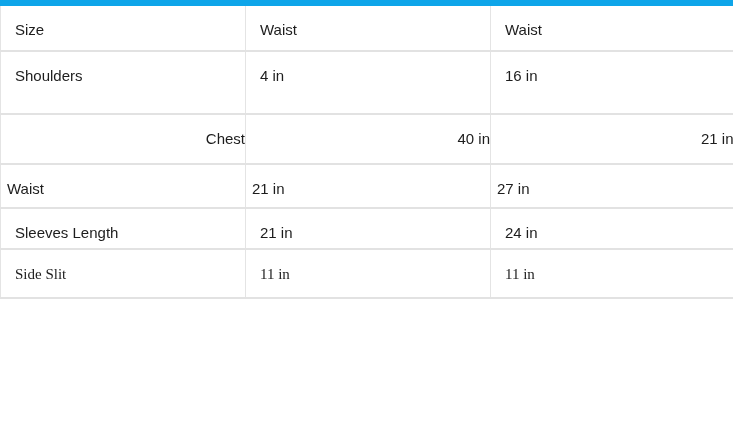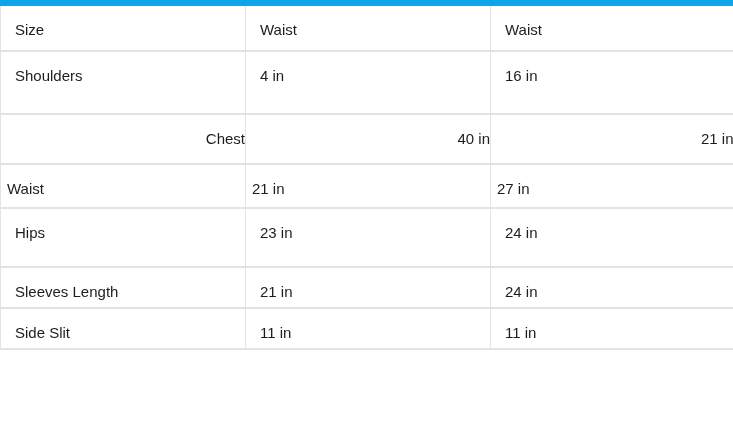--- a/index.html
+++ b/index.html
@@ -62,21 +62,21 @@
     border-right: none;
   }
 
   
   tr[data-row="header"]   th { height: 48px; }
   tr[data-row="0"]  td { height: 63px; margin-top: 20px; }
   tr[data-row="1"]  td { height: 50px; text-align: right; }
   tr[data-row="2"]  td { height: 44px; padding-left: 6px; }
   tr[data-row="3"]  td { height: 59px; }
   tr[data-row="4"]  td { height: 41px; }
-  tr[data-row="5"]  td { height: 41px; }
+  tr[data-row="5"]  td { height: 49px; font-family: Liberation Serif, serif; }
   tr[data-row="6"]  td { height: 49px; border-bottom: none; }
 </style>
 </head>
 <body>
 
 <div class="size-chart-wrap">
 
   <table class="size-chart">
     <colgroup>
       <col class="c-label">
@@ -101,25 +101,20 @@
       <tr data-row="1">
         <td>Chest</td>
         <td>40 in</td>
         <td>21 in</td>
       </tr>
       <tr data-row="2">
         <td>Waist</td>
         <td>21 in</td>
         <td>27 in</td>
       </tr>
-      <tr data-row="3">
-        <td>Hips</td>
-        <td>23 in</td>
-        <td>24 in</td>
-      </tr>
       <tr data-row="4">
         <td>Sleeves Length</td>
         <td>21 in</td>
         <td>24 in</td>
       </tr>
       <tr data-row="5">
         <td>Side Slit</td>
         <td>11 in</td>
         <td>11 in</td>
       </tr>

